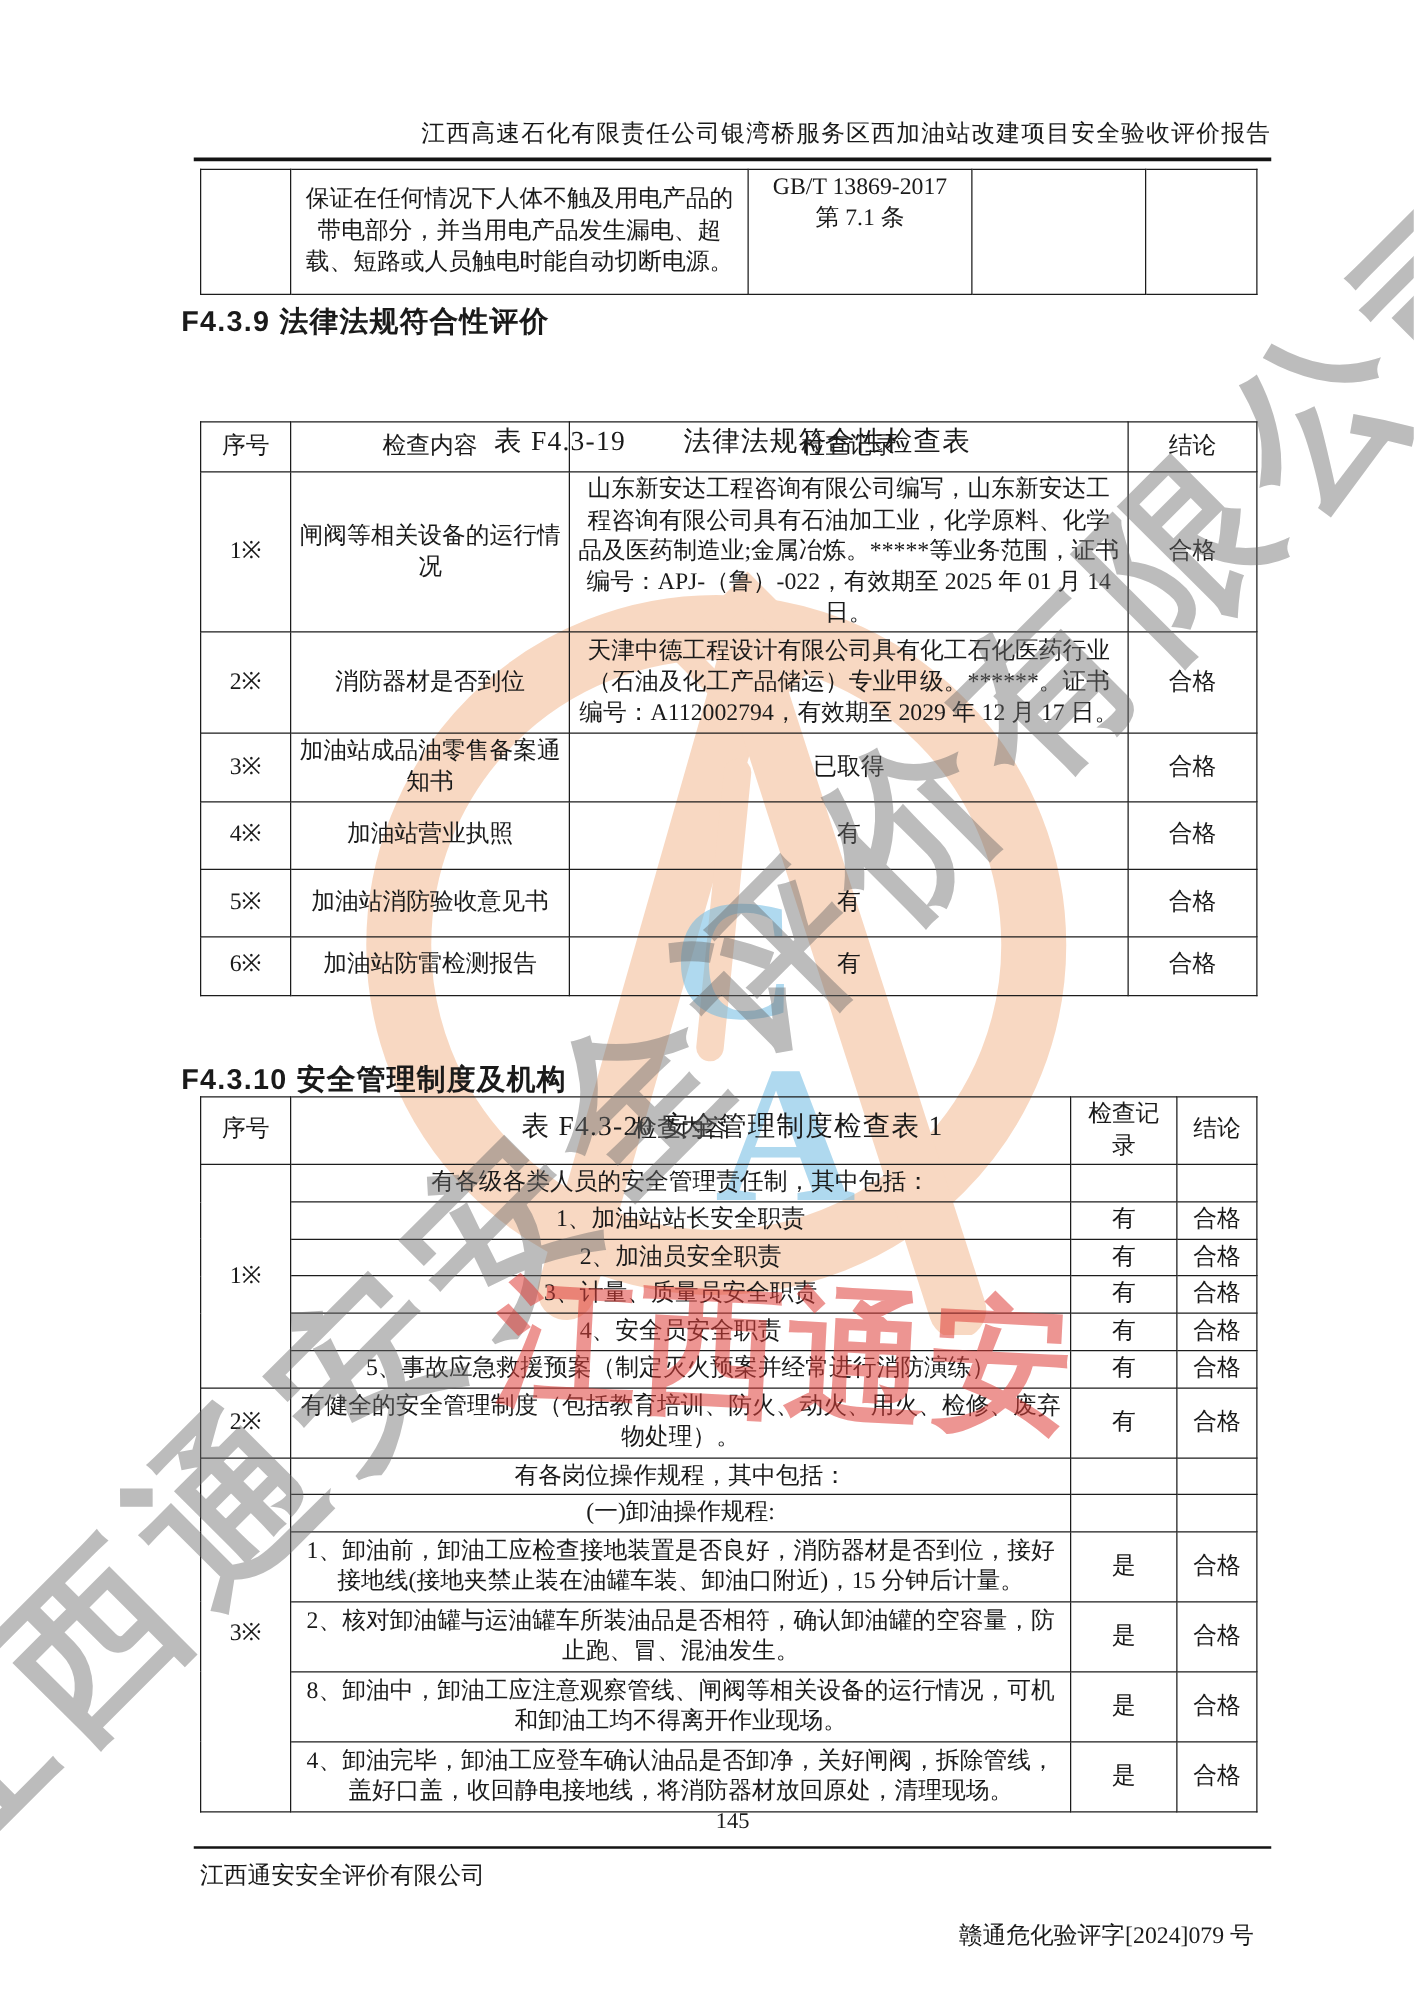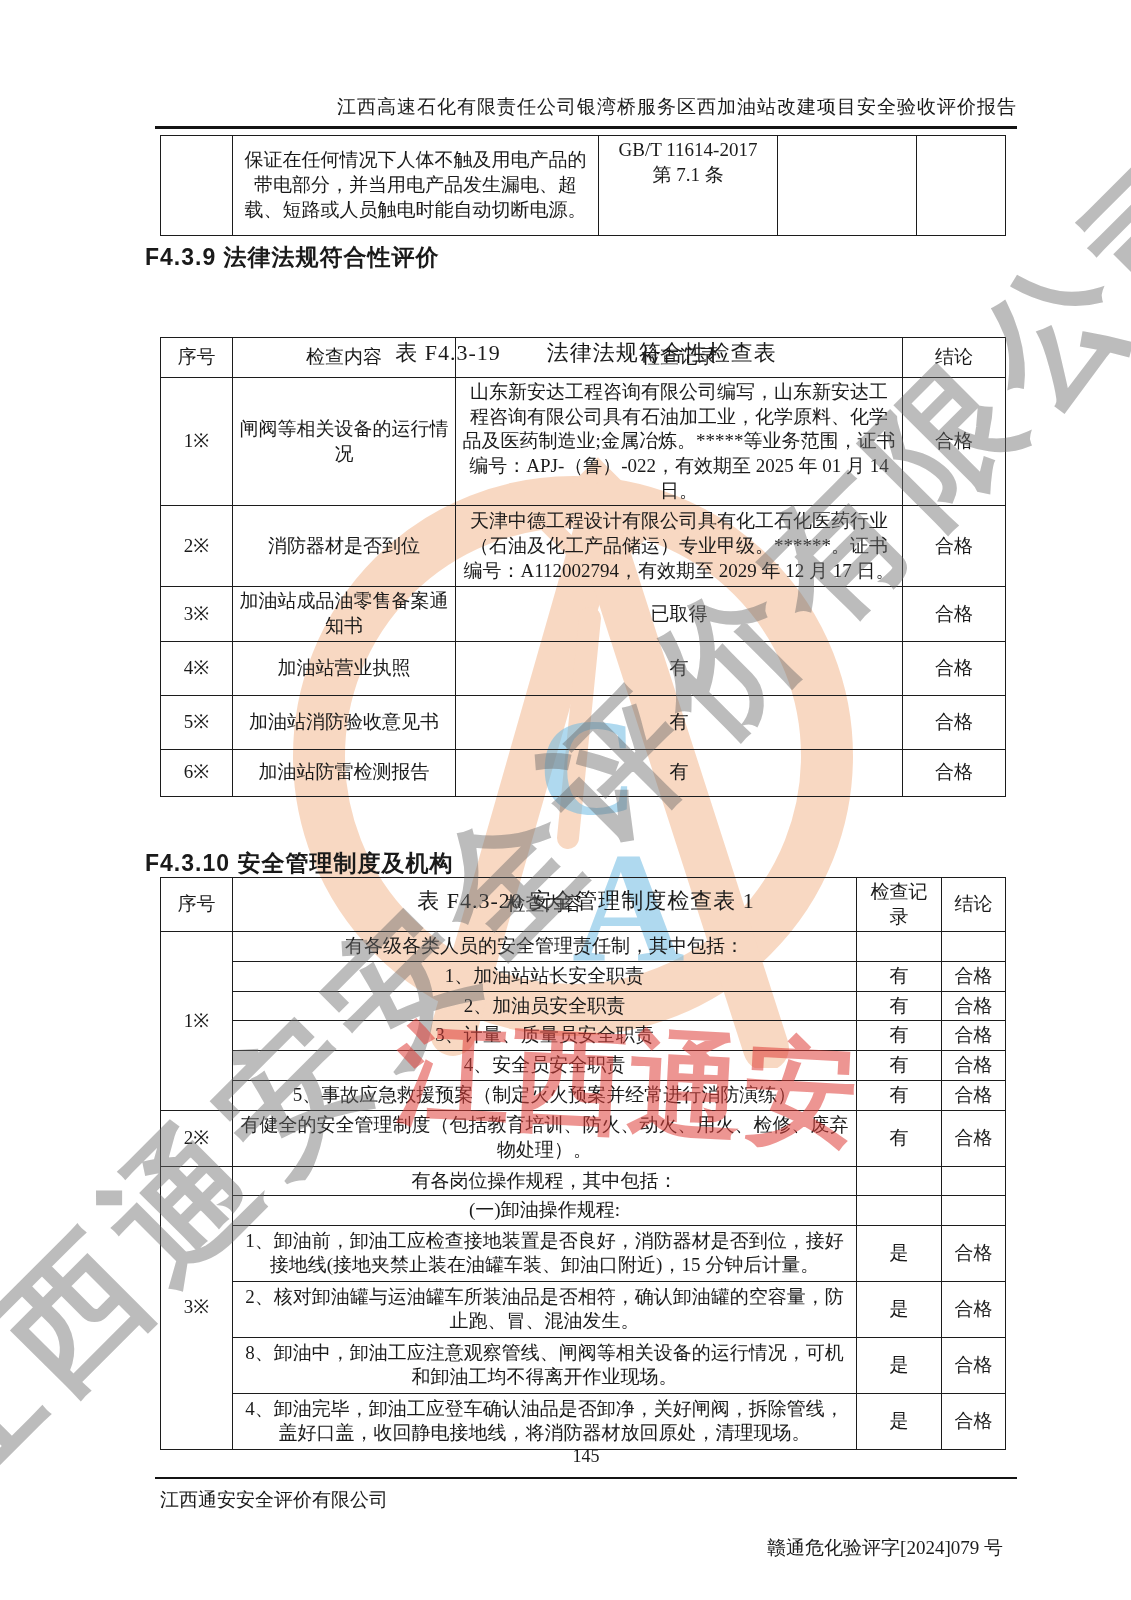--- a/index.html
+++ b/index.html
@@ -99,21 +99,21 @@
         <col style="width:72px">
         <col style="width:366px">
         <col style="width:179px">
         <col style="width:139px">
         <col style="width:89px">
       </colgroup>
     <tbody>
         <tr class="h100">
       <td></td>
       <td class="jc">保证在任何情况下人体不触及用电产品的带电部分，并当用电产品发生漏电、超载、短路或人员触电时能自动切断电源。</td>
-      <td class="pre-line" style="vertical-align:top;">GB/T 11614-2017
+      <td class="pre-line" style="vertical-align:top;">GB/T 13869-2017
 第 7.1 条</td>
       <td></td>
       <td></td>
     </tr>
   </tbody>
     </table>
 
   <div class="sec-heading sec1">F4.3.9 法律法规符合性评价</div>
   <div class="tbl-caption cap19">表 F4.3-19　　法律法规符合性检查表</div>
 

